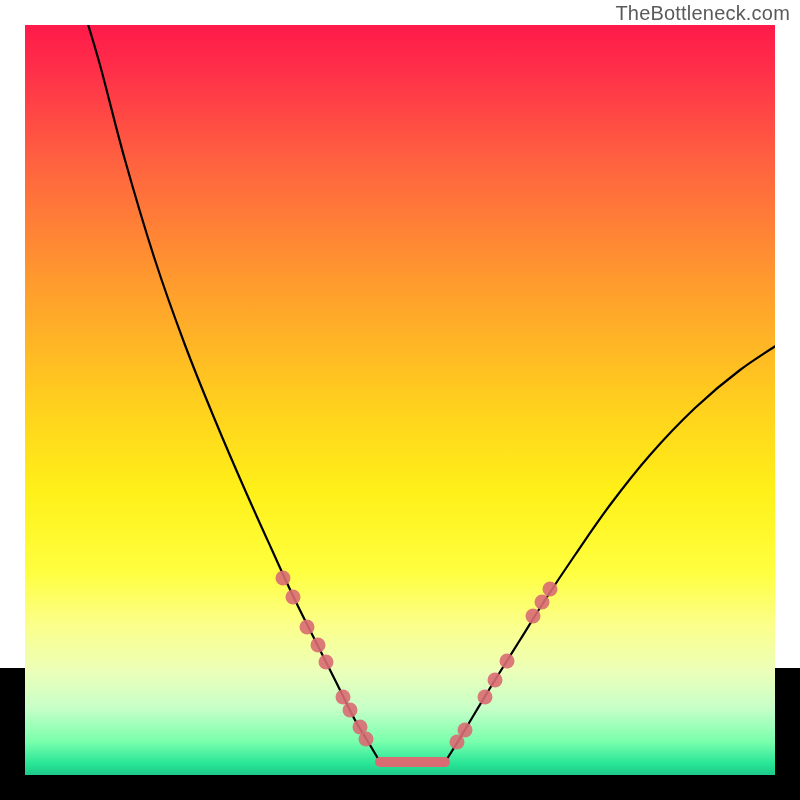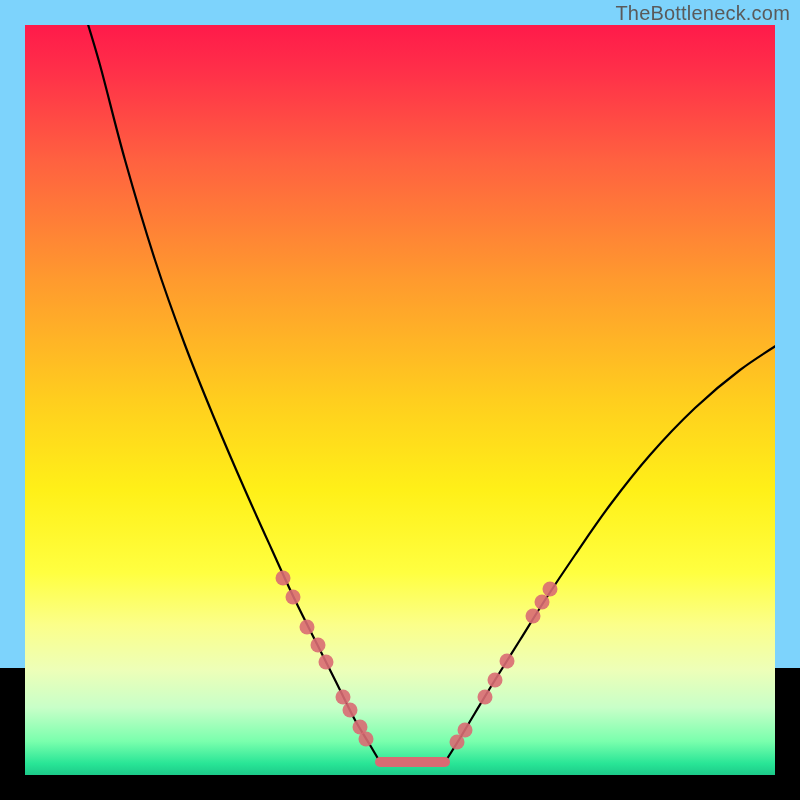--- a/index.html
+++ b/index.html
@@ -1,21 +1,21 @@
 <!DOCTYPE html>
 <html><head>
 <meta charset="utf-8">
 <style>
   * { margin: 0; padding: 0; box-sizing: border-box; }
   html, body { width: 800px; height: 800px; overflow: hidden; background: #000; }
   .frame {
     position: absolute;
     top: 0; left: 0;
     width: 800px; height: 668px;
-    background: #7dd3fc;
+    background: #ffffff;
     padding-left: 10px;
   }
   .plot {
     position: absolute;
     top: 25px;
     left: 25px;
     width: 750px;
     height: 750px;
     overflow: hidden;
   }

